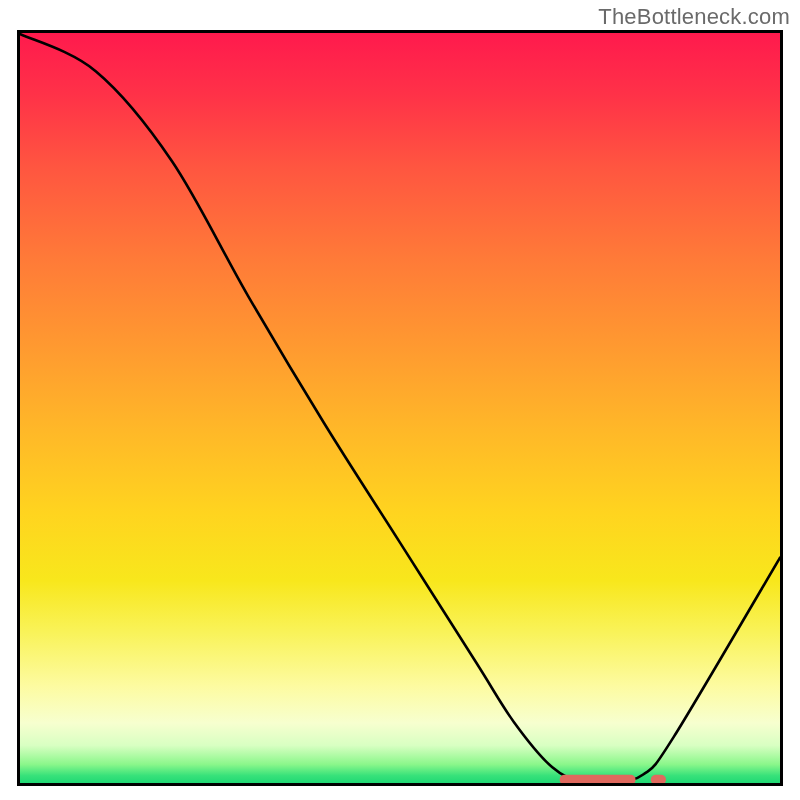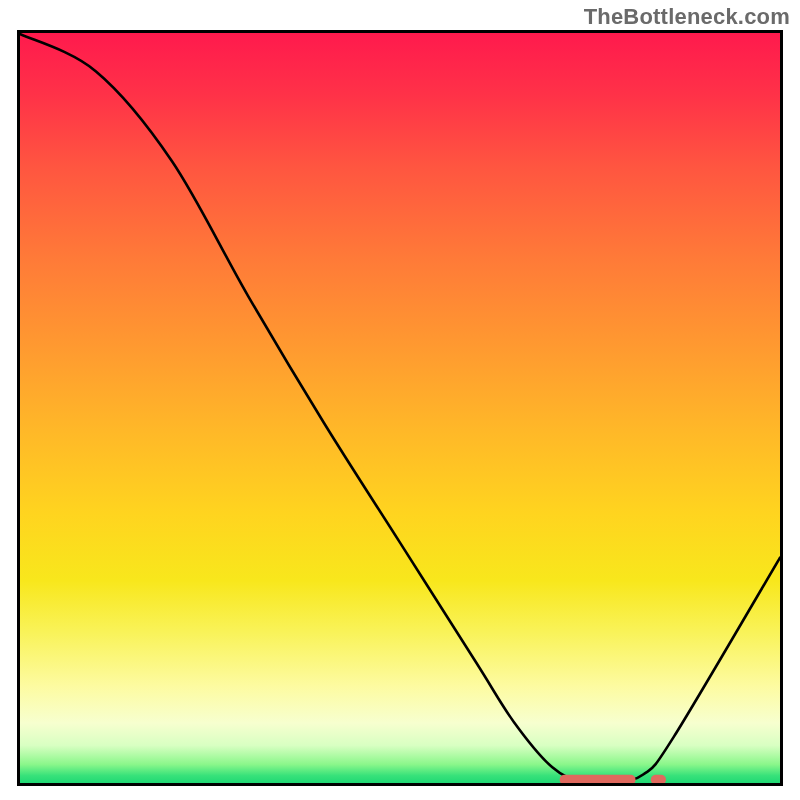--- a/index.html
+++ b/index.html
@@ -14,21 +14,21 @@
   .wrap {
     position: relative;
     width: 800px;
     height: 800px;
   }
   .attribution {
     position: absolute;
     top: 4px;
     right: 10px;
     font-size: 22px;
-    font-weight: 700;
+    font-weight: 400;
     color: #6a6a6a;
     letter-spacing: 0.2px;
   }
   .plot-frame {
     position: absolute;
     left: 17px;
     top: 30px;
     width: 766px;
     height: 756px;
     border: 3px solid #000;

